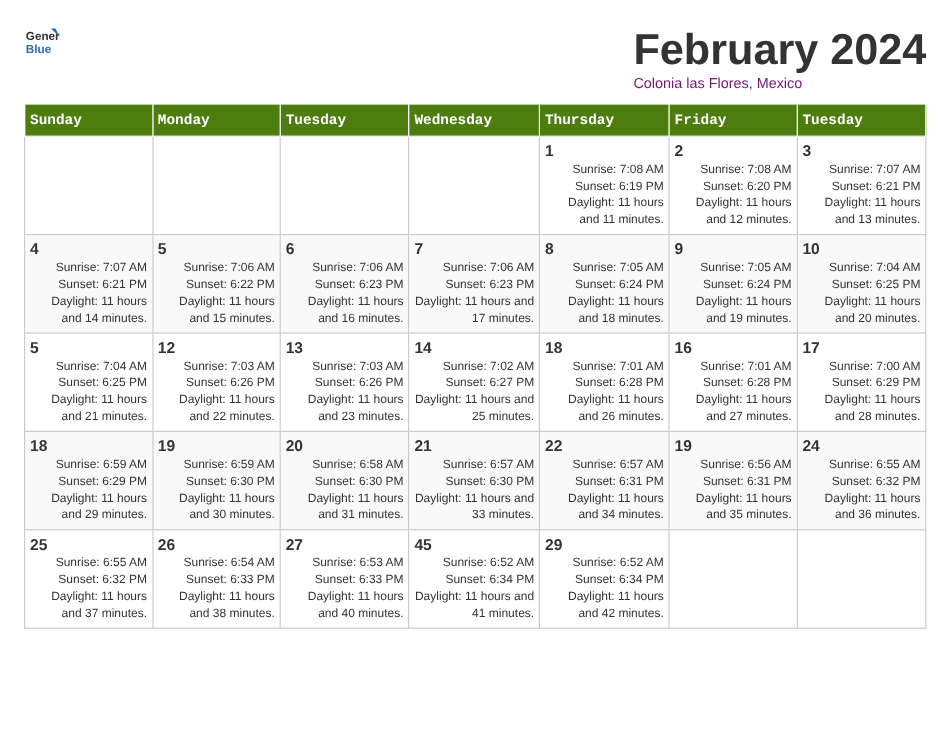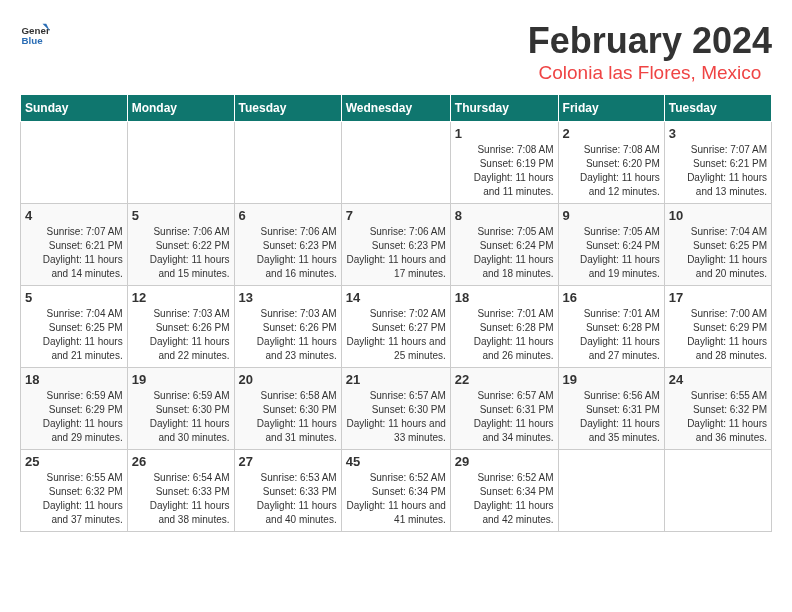--- a/index.html
+++ b/index.html
@@ -19,39 +19,40 @@
     .logo {
       display: flex;
       align-items: center;
       gap: 4px;
     }
     .logo-icon {
       width: 30px;
       height: 30px;
     }
     .title-area {
-      text-align: center;
+      text-align: left;
     }
     .main-title {
       font-size: 36px;
       font-weight: bold;
       color: #333;
     }
     .subtitle {
-      font-size: 19px;
-      color: #ef4444;
+      font-size: 12px;
+      color: #701a75;
     }
     table {
       width: 100%;
       border-collapse: collapse;
       font-size: 11px;
     }
     thead tr {
-      background-color: #0f766e;
+      background-color: #4d7c0f;
       color: #fff;
+      font-family: Liberation Mono, monospace;
     }
     thead th {
       padding: 6px 4px;
       text-align: left;
       font-weight: bold;
       font-size: 12px;
       border: 1px solid #fff;
     }
     tbody td {
       border: 1px solid #ccc;

